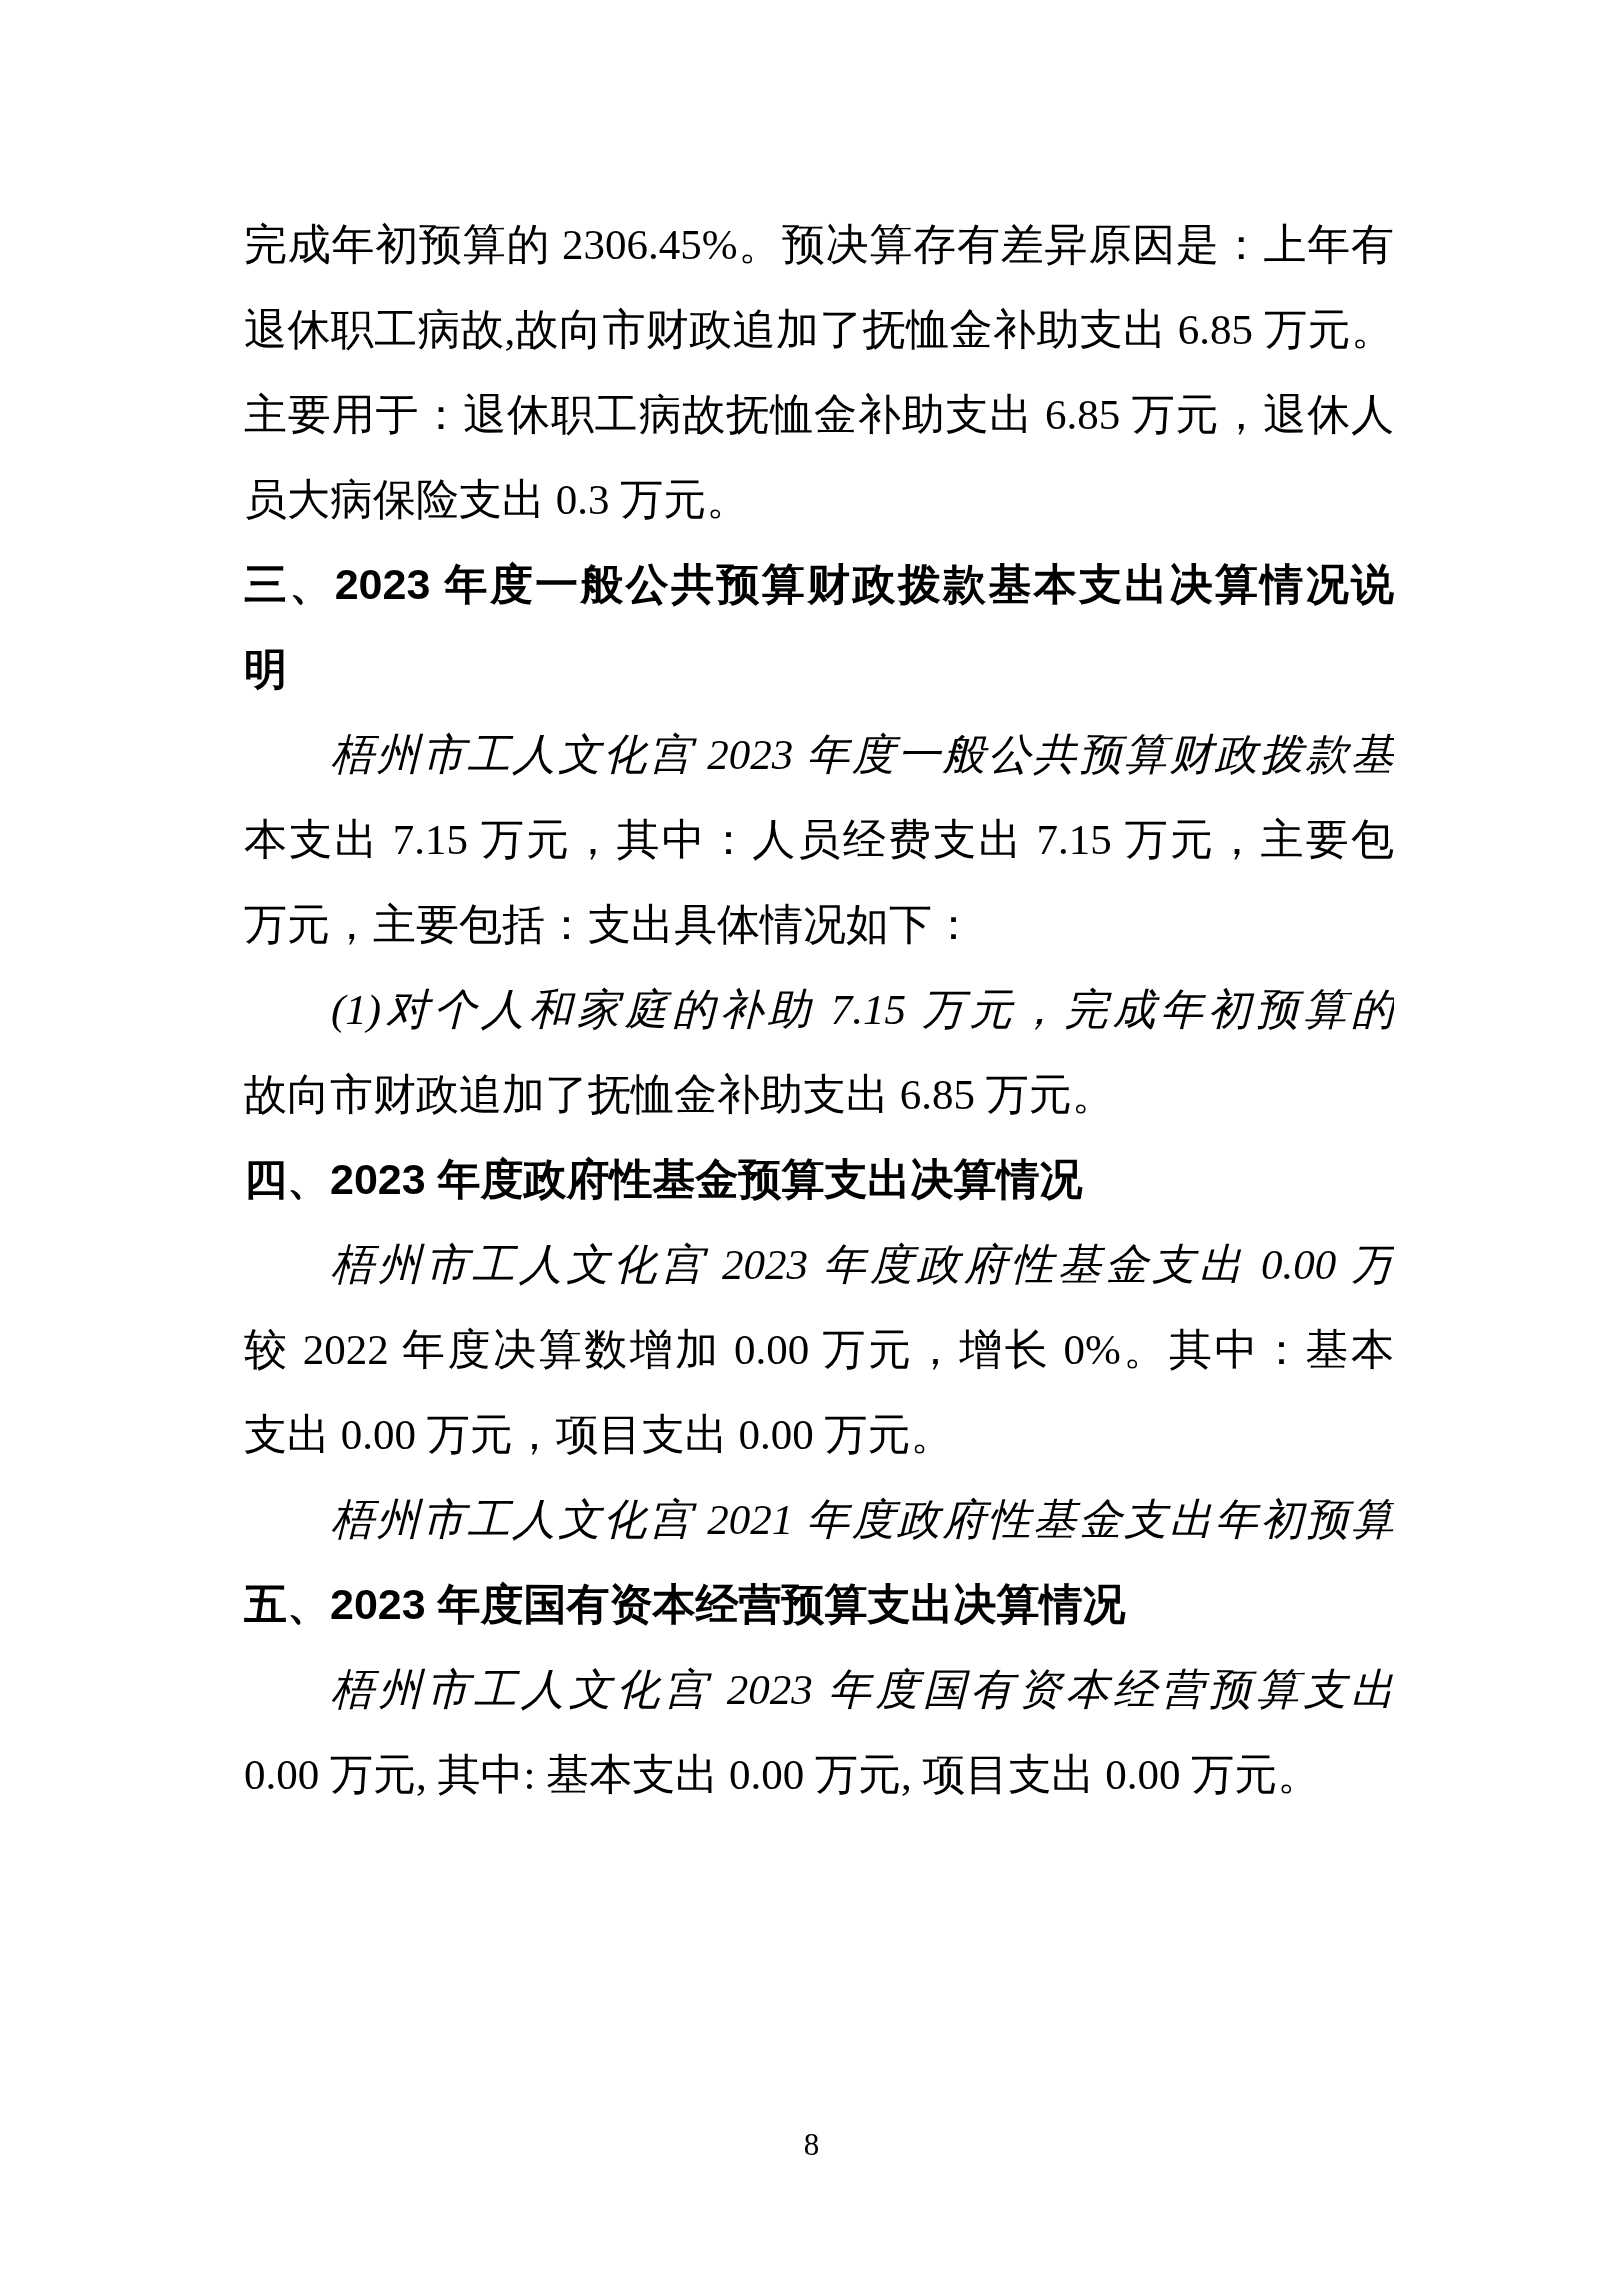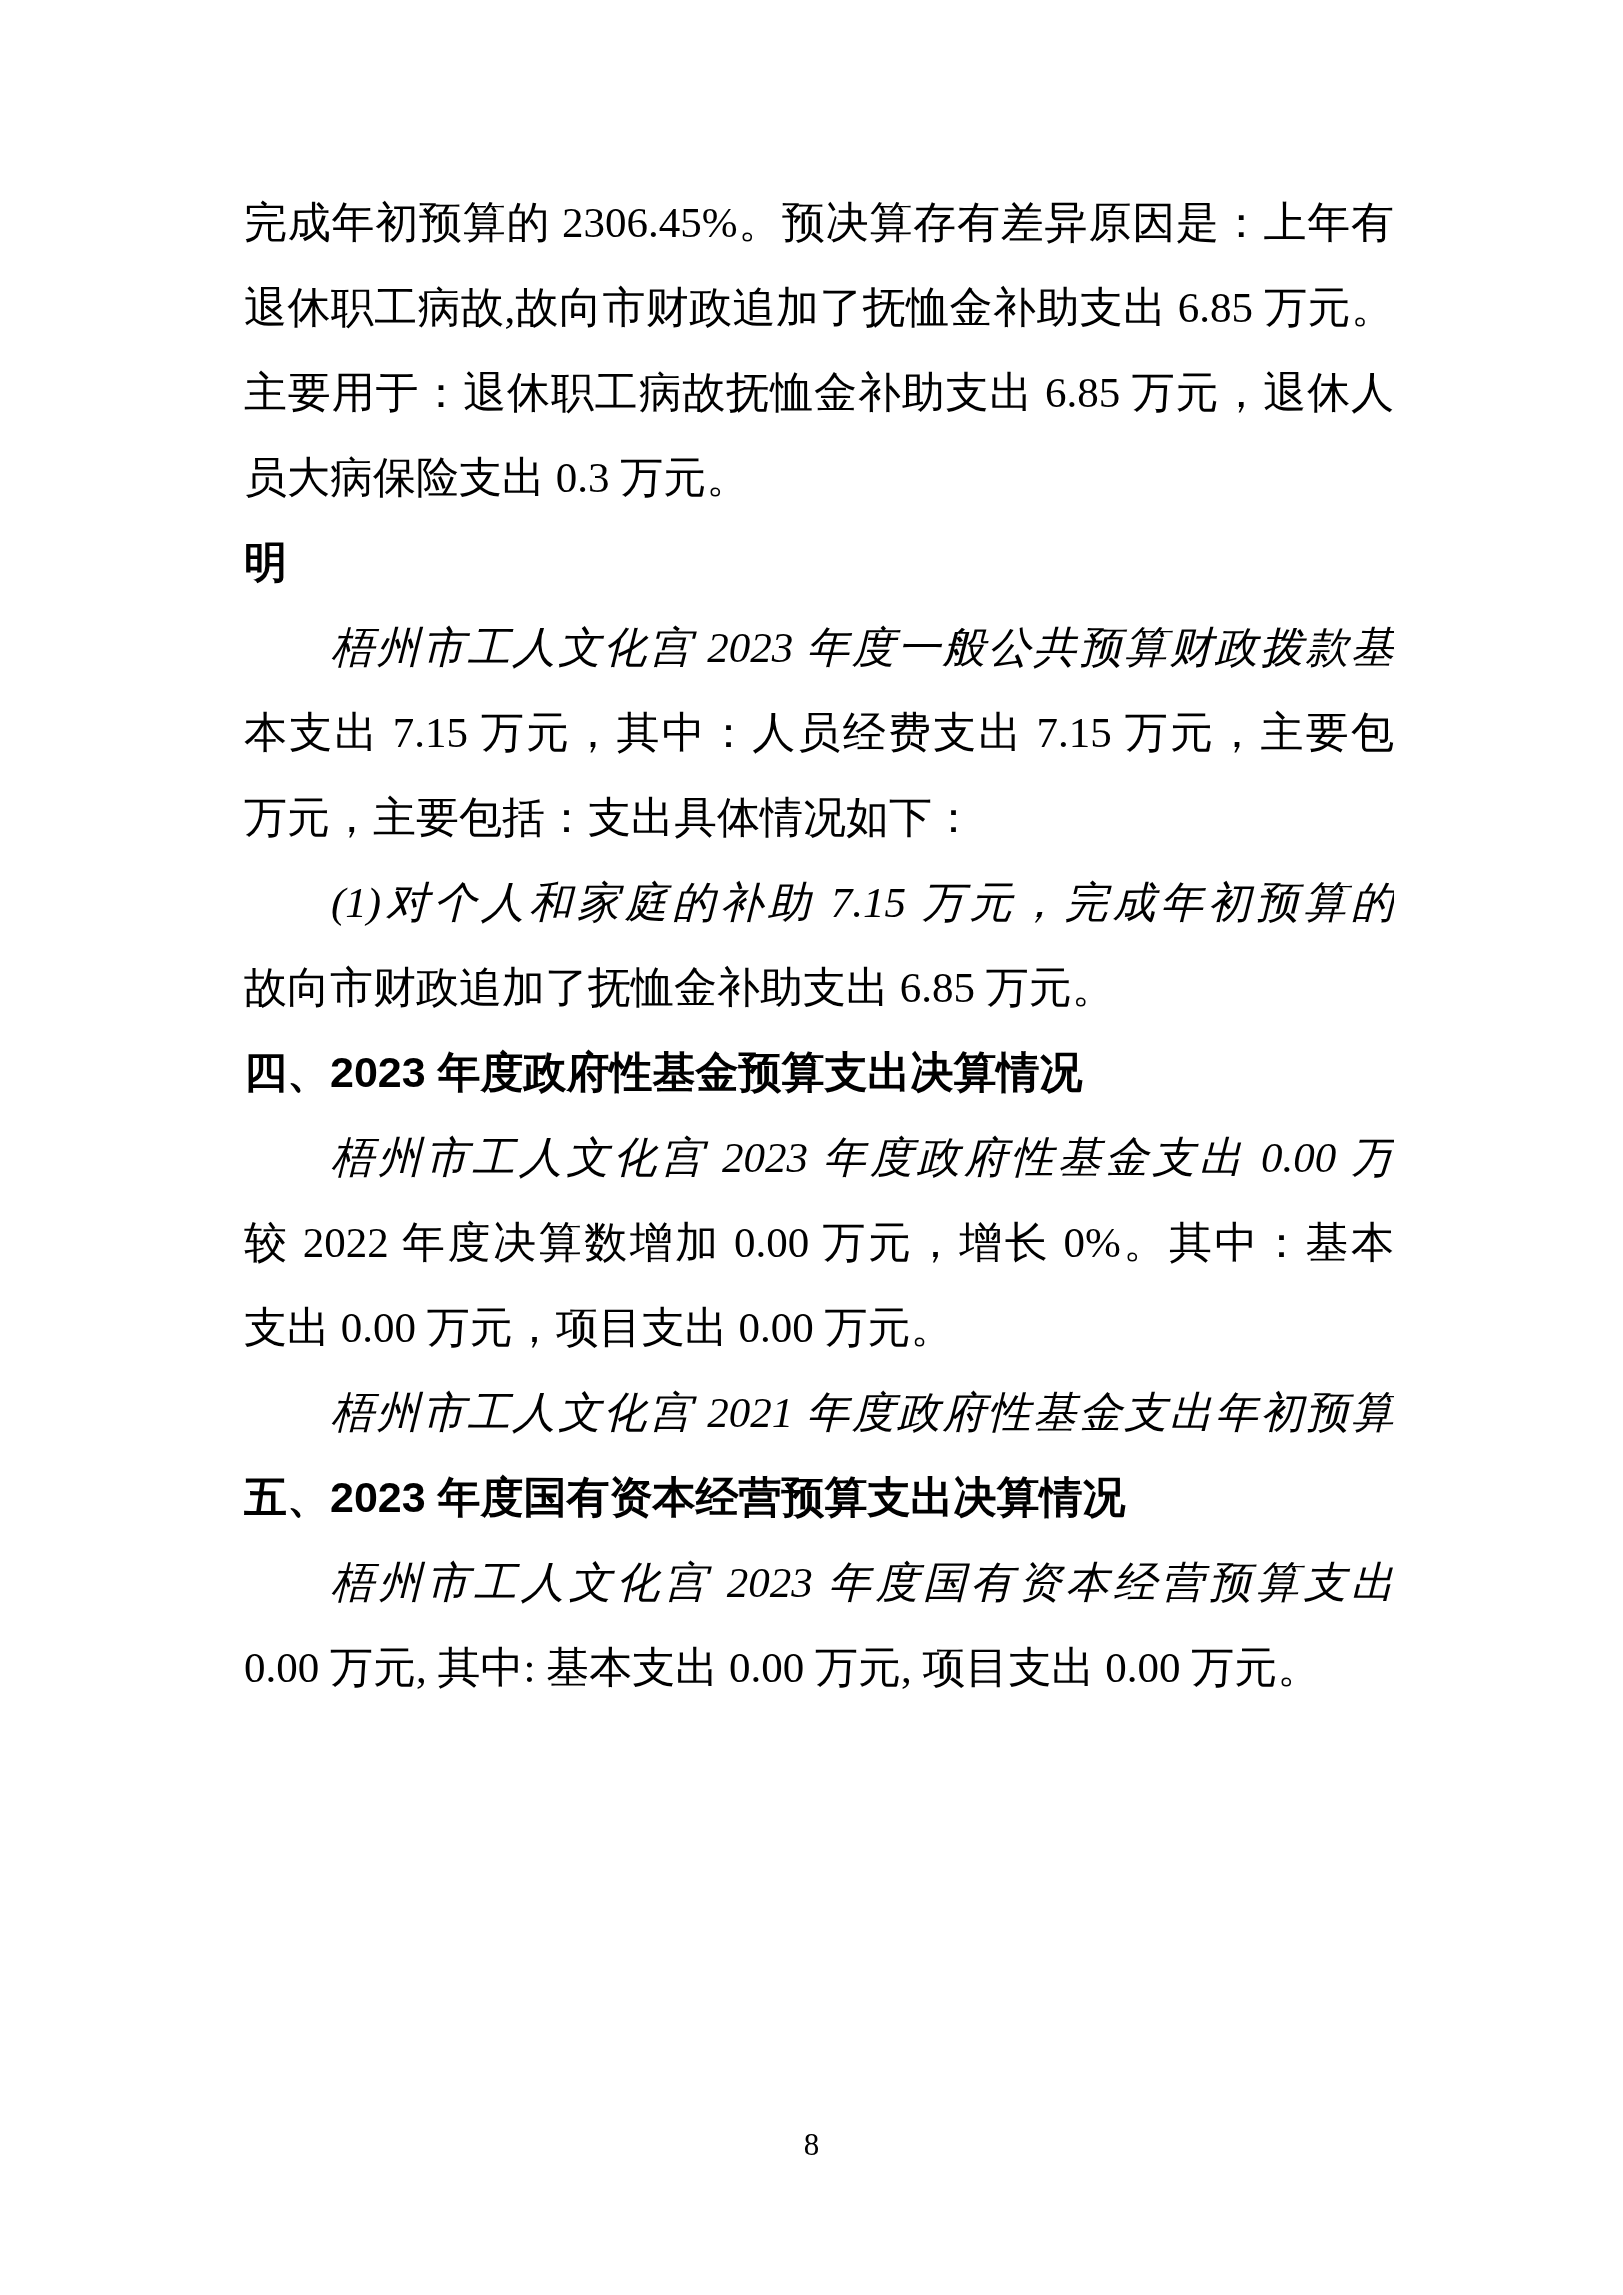--- a/index.html
+++ b/index.html
@@ -8,21 +8,21 @@
     width: 1623px;
     height: 2295px;
     background: #ffffff;
     color: #000000;
     font-family: "Liberation Serif", "DejaVu Serif", serif;
     overflow: hidden;
   }
   .content {
     position: absolute;
     left: 244px;
-    top: 180px;
+    top: 202px;
     width: 1150px;
   }
   .line {
     height: 85px;
     line-height: 85px;
     font-size: 43px;
     text-align: justify;
     text-align-last: left;
     overflow: hidden;
     white-space: normal;
@@ -51,20 +51,21 @@
 </style>
 </head>
 <body>
 
 <div class="page">
   <div class="content">
     <div class="line fill">完成年初预算的 2306.45%。预决算存有差异原因是：上年有</div>
     <div class="line fill">退休职工病故,故向市财政追加了抚恤金补助支出 6.85 万元。</div>
     <div class="line fill">主要用于：退休职工病故抚恤金补助支出 6.85 万元，退休人</div>
     <div class="line">员大病保险支出 0.3 万元。</div>
+    <div class="line heading fill">三、2023 年度一般公共预算财政拨款基本支出决算情况说</div>
     <div class="line heading">明</div>
     <div class="line indent fill">梧州市工人文化宫 2023 年度一般公共预算财政拨款基</div>
     <div class="line fill">本支出 7.15 万元，其中：人员经费支出 7.15 万元，主要包</div>
     <div class="line">万元，主要包括：支出具体情况如下：</div>
     <div class="line indent fill">(1)对个人和家庭的补助 7.15 万元，完成年初预算的</div>
     <div class="line">故向市财政追加了抚恤金补助支出 6.85 万元。</div>
     <div class="line heading">四、2023 年度政府性基金预算支出决算情况</div>
     <div class="line indent fill">梧州市工人文化宫 2023 年度政府性基金支出 0.00 万元，</div>
     <div class="line fill">较 2022 年度决算数增加 0.00 万元，增长 0%。其中：基本</div>
     <div class="line">支出 0.00 万元，项目支出 0.00 万元。</div>

